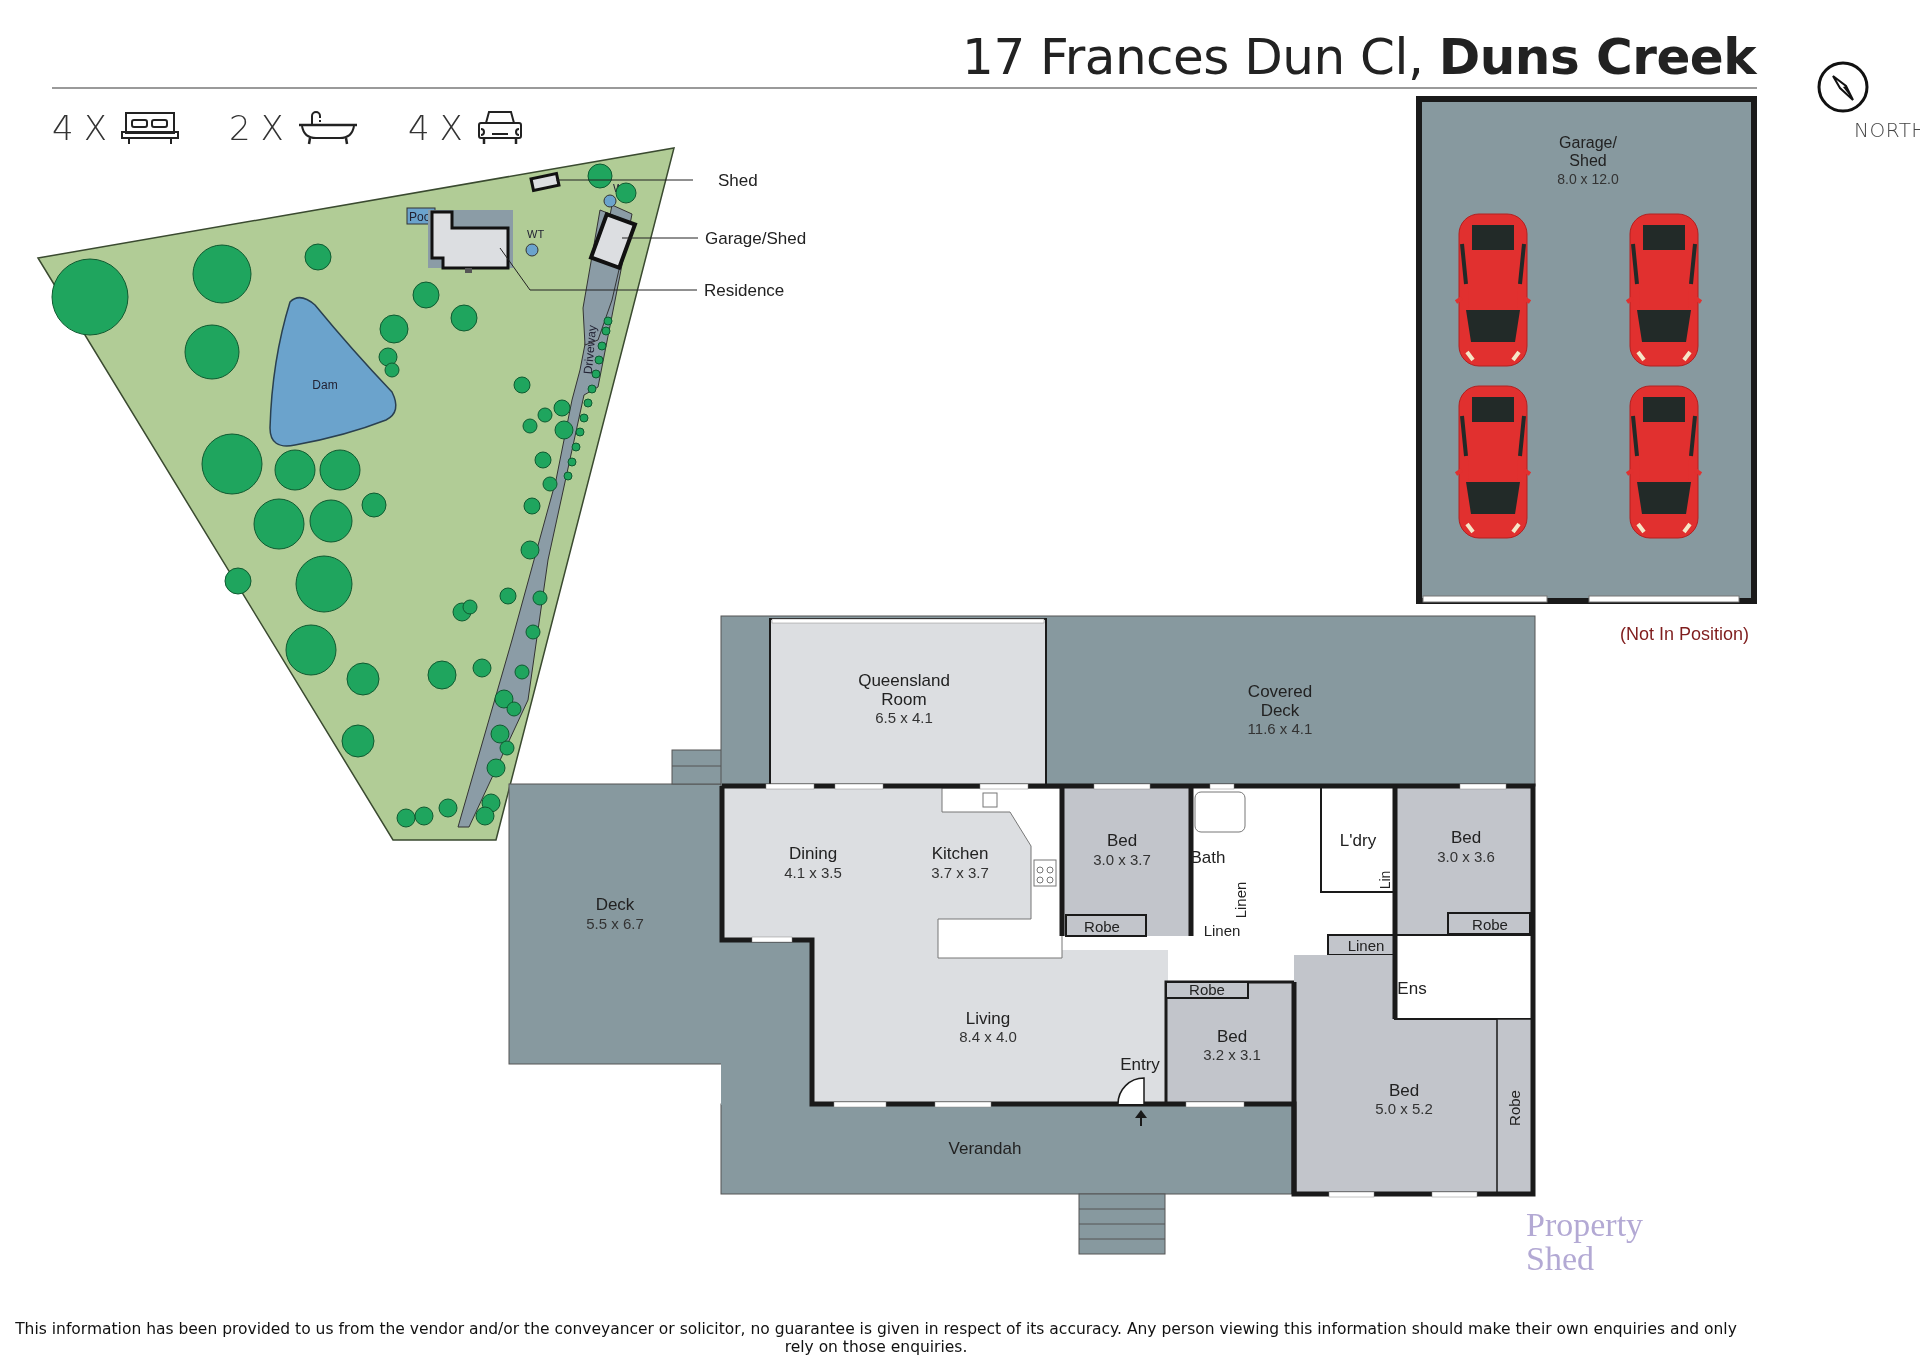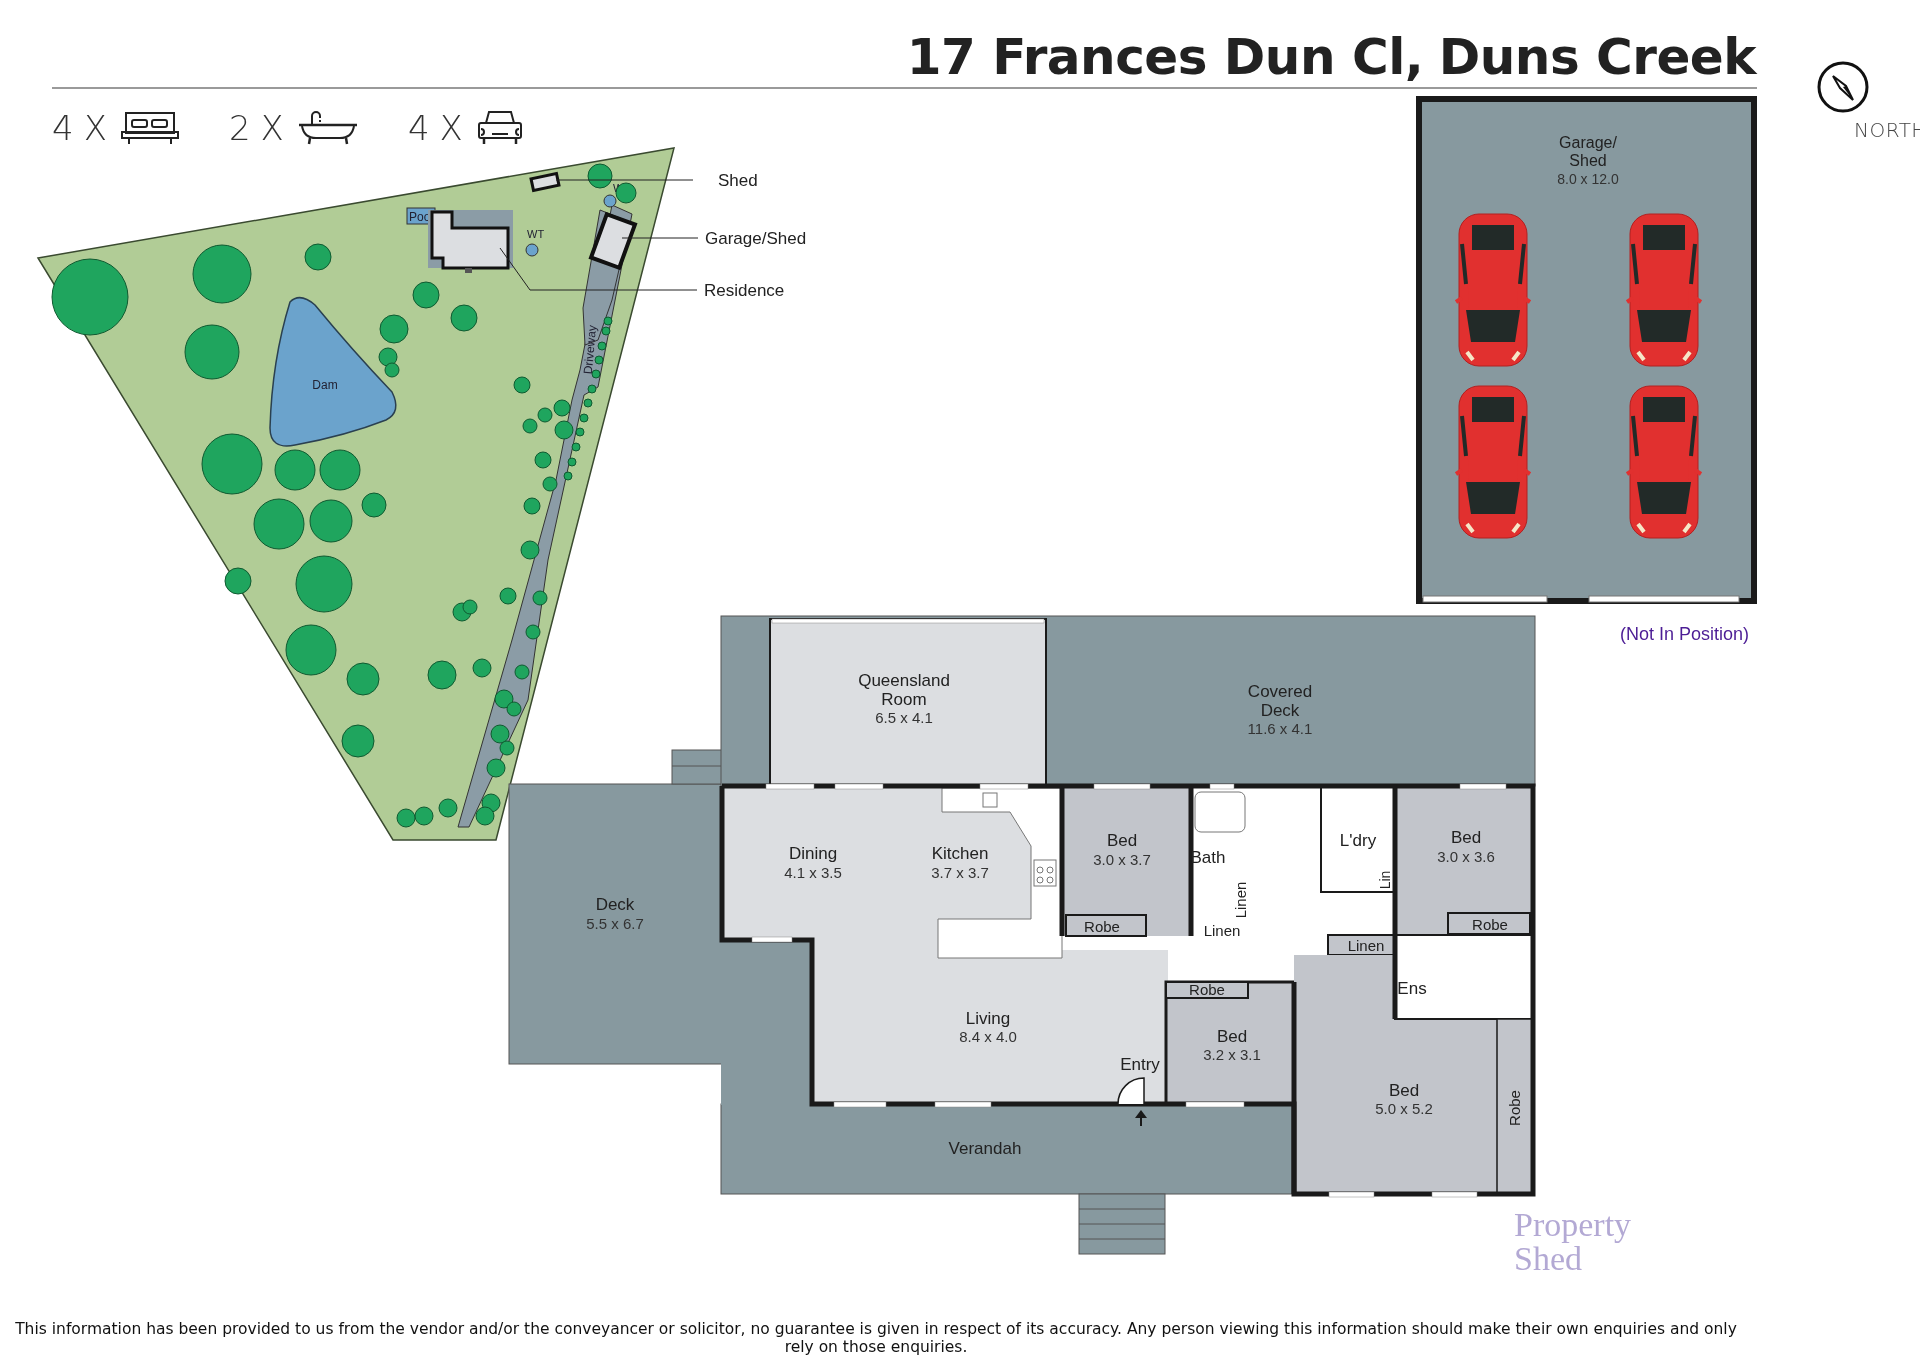--- a/index.html
+++ b/index.html
@@ -1,33 +1,33 @@
 <!DOCTYPE html>
 <html><head>
 <meta charset="utf-8">
 <style>
   html, body { margin:0; padding:0; background:#ffffff; }
   body { width:1920px; height:1358px; position:relative; overflow:hidden; font-family:"Liberation Sans", sans-serif; color:#222; }
   .abs { position:absolute; }
   .title { right:164px; top:28px; font-size:50px; font-weight:300; color:#222; font-family:"DejaVu Sans", sans-serif; letter-spacing:-0.5px; white-space:nowrap; }
-  .title .thin { font-weight:700; }
+  .title .thin { font-weight:400; }
   .title .bold { font-weight:bold;text-align:center; }
   .rule { left:52px; top:87px; width:1705px; height:2px; background:#9a9a9a; }
   .stats { left:52px; top:106px; height:44px; display:flex; align-items:center; gap:0; }
   .stat { display:flex; align-items:center; margin-right:30px; }
   .stat-num { font-size:34px; font-weight:200; color:#333; font-family:"DejaVu Sans", sans-serif; margin-right:10px; }
   .stat-x { font-size:34px; font-weight:200; color:#333; font-family:"DejaVu Sans", sans-serif; margin-right:14px; }
   .north { left:1808px; top:60px; width:70px; text-align:center; }
   .north-label { font-size:20px; color:#444; font-family:"DejaVu Sans", sans-serif; font-weight:200; margin-top:4px; letter-spacing:0.5px;margin-left:46px; }
   .logo { left:1512px; top:1208px; display:flex; align-items:center; color:#b3a9d4; font-family:"Liberation Serif", serif; }
   .logo-main { font-size:92px; line-height:1; letter-spacing:-2px; }
-  .logo-sub { font-size:34px; line-height:1; margin-left:2px; }
+  .logo-sub { font-size:34px; line-height:1; margin-left:14px; }
   .disclaimer { left:0; width:1752px; top:1320px; text-align:center; font-size:15.5px; color:#111; font-family:"DejaVu Sans", sans-serif; }
   svg text { font-family:"Liberation Sans", sans-serif; }
-  .not-pos { left:1620px; top:624px; font-size:18px; color:#4c1d95; }
+  .not-pos { left:1620px; top:624px; font-size:18px; color:#7f1d1d; }
 </style>
 </head>
 <body>
 
 <div class="abs title">
   <span class="thin">17 Frances Dun Cl,</span>
   <span class="bold">Duns Creek</span>
 </div>
 <div class="abs rule"></div>
 

